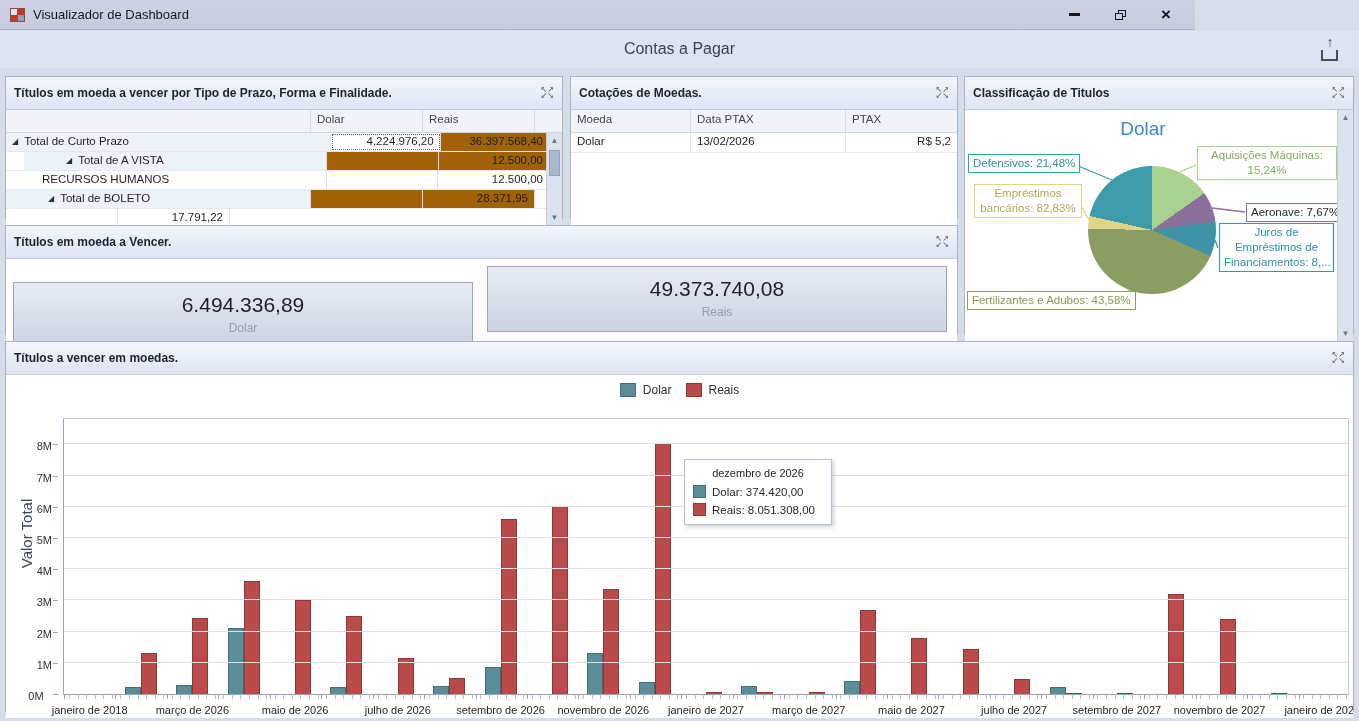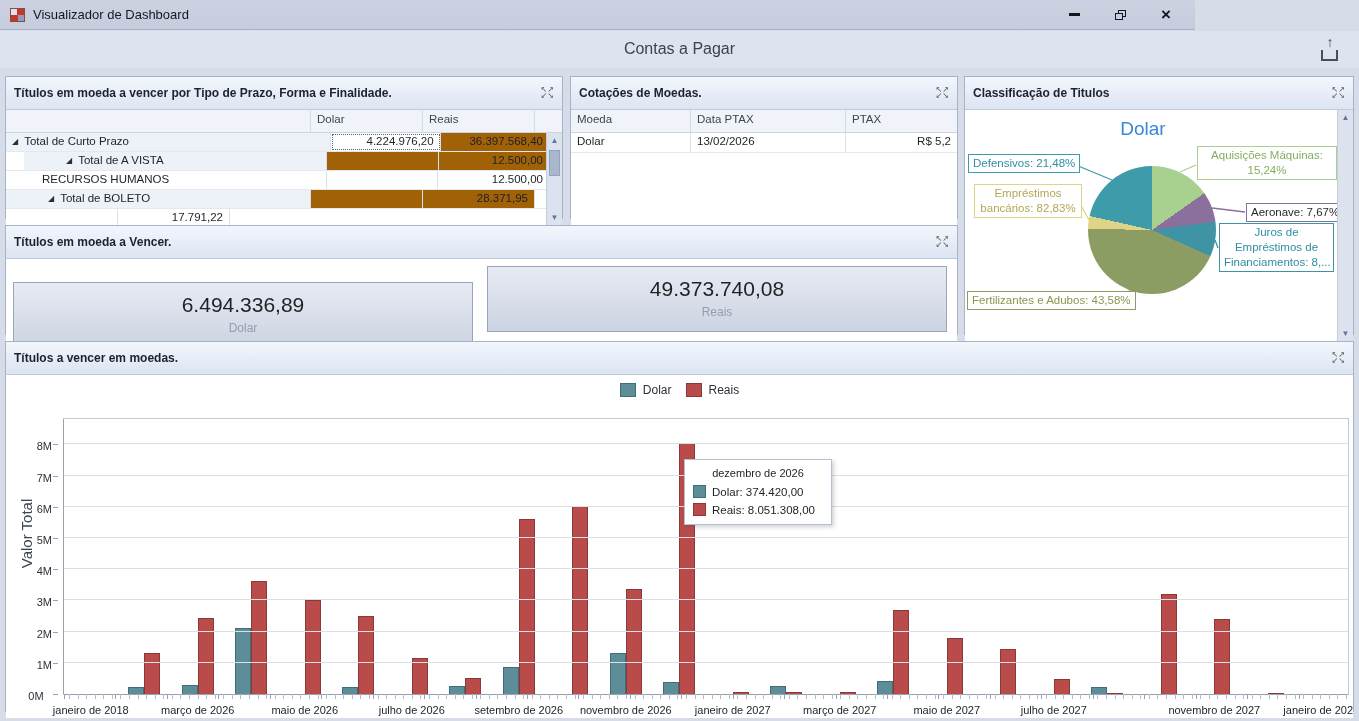--- a/index.html
+++ b/index.html
@@ -409,20 +409,25 @@
             <div class="month-group">
               <div class="bar" title="julho de 2027 — Dolar" style="background: rgb(92, 141, 152); border: none; height: 0px;"></div>
               <div class="bar" title="julho de 2027 — Reais" style="background: rgb(185, 75, 75); border-color: rgb(138, 56, 56); height: 15.288px;"></div>
               <div class="x-label">julho de 2027</div>
             </div>
             <div class="month-group">
               <div class="bar" title="agosto de 2027 — Dolar" style="background: rgb(92, 141, 152); border-color: rgb(63, 109, 121); height: 7.488px;"></div>
               <div class="bar" title="agosto de 2027 — Reais" style="background: rgb(185, 75, 75); border-color: rgb(138, 56, 56); height: 1.248px;"></div>
             </div>
             <div class="month-group">
+              <div class="bar" title="setembro de 2027 — Dolar" style="background: rgb(92, 141, 152); border: none; height: 0px;"></div>
+              <div class="bar" title="setembro de 2027 — Reais" style="background: rgb(185, 75, 75); border-color: rgb(138, 56, 56); height: 1px;"></div>
+              <div class="x-label">setembro de 2027</div>
+            </div>
+            <div class="month-group">
               <div class="bar" title="outubro de 2027 — Dolar" style="background: rgb(92, 141, 152); border: none; height: 0px;"></div>
               <div class="bar" title="outubro de 2027 — Reais" style="background: rgb(185, 75, 75); border-color: rgb(138, 56, 56); height: 99.84px;"></div>
             </div>
             <div class="month-group">
               <div class="bar" title="novembro de 2027 — Dolar" style="background: rgb(92, 141, 152); border: none; height: 0px;"></div>
               <div class="bar" title="novembro de 2027 — Reais" style="background: rgb(185, 75, 75); border-color: rgb(138, 56, 56); height: 74.568px;"></div>
               <div class="x-label">novembro de 2027</div>
             </div>
             <div class="month-group">
               <div class="bar" title="dezembro de 2027 — Dolar" style="background: rgb(92, 141, 152); border: none; height: 0px;"></div>

